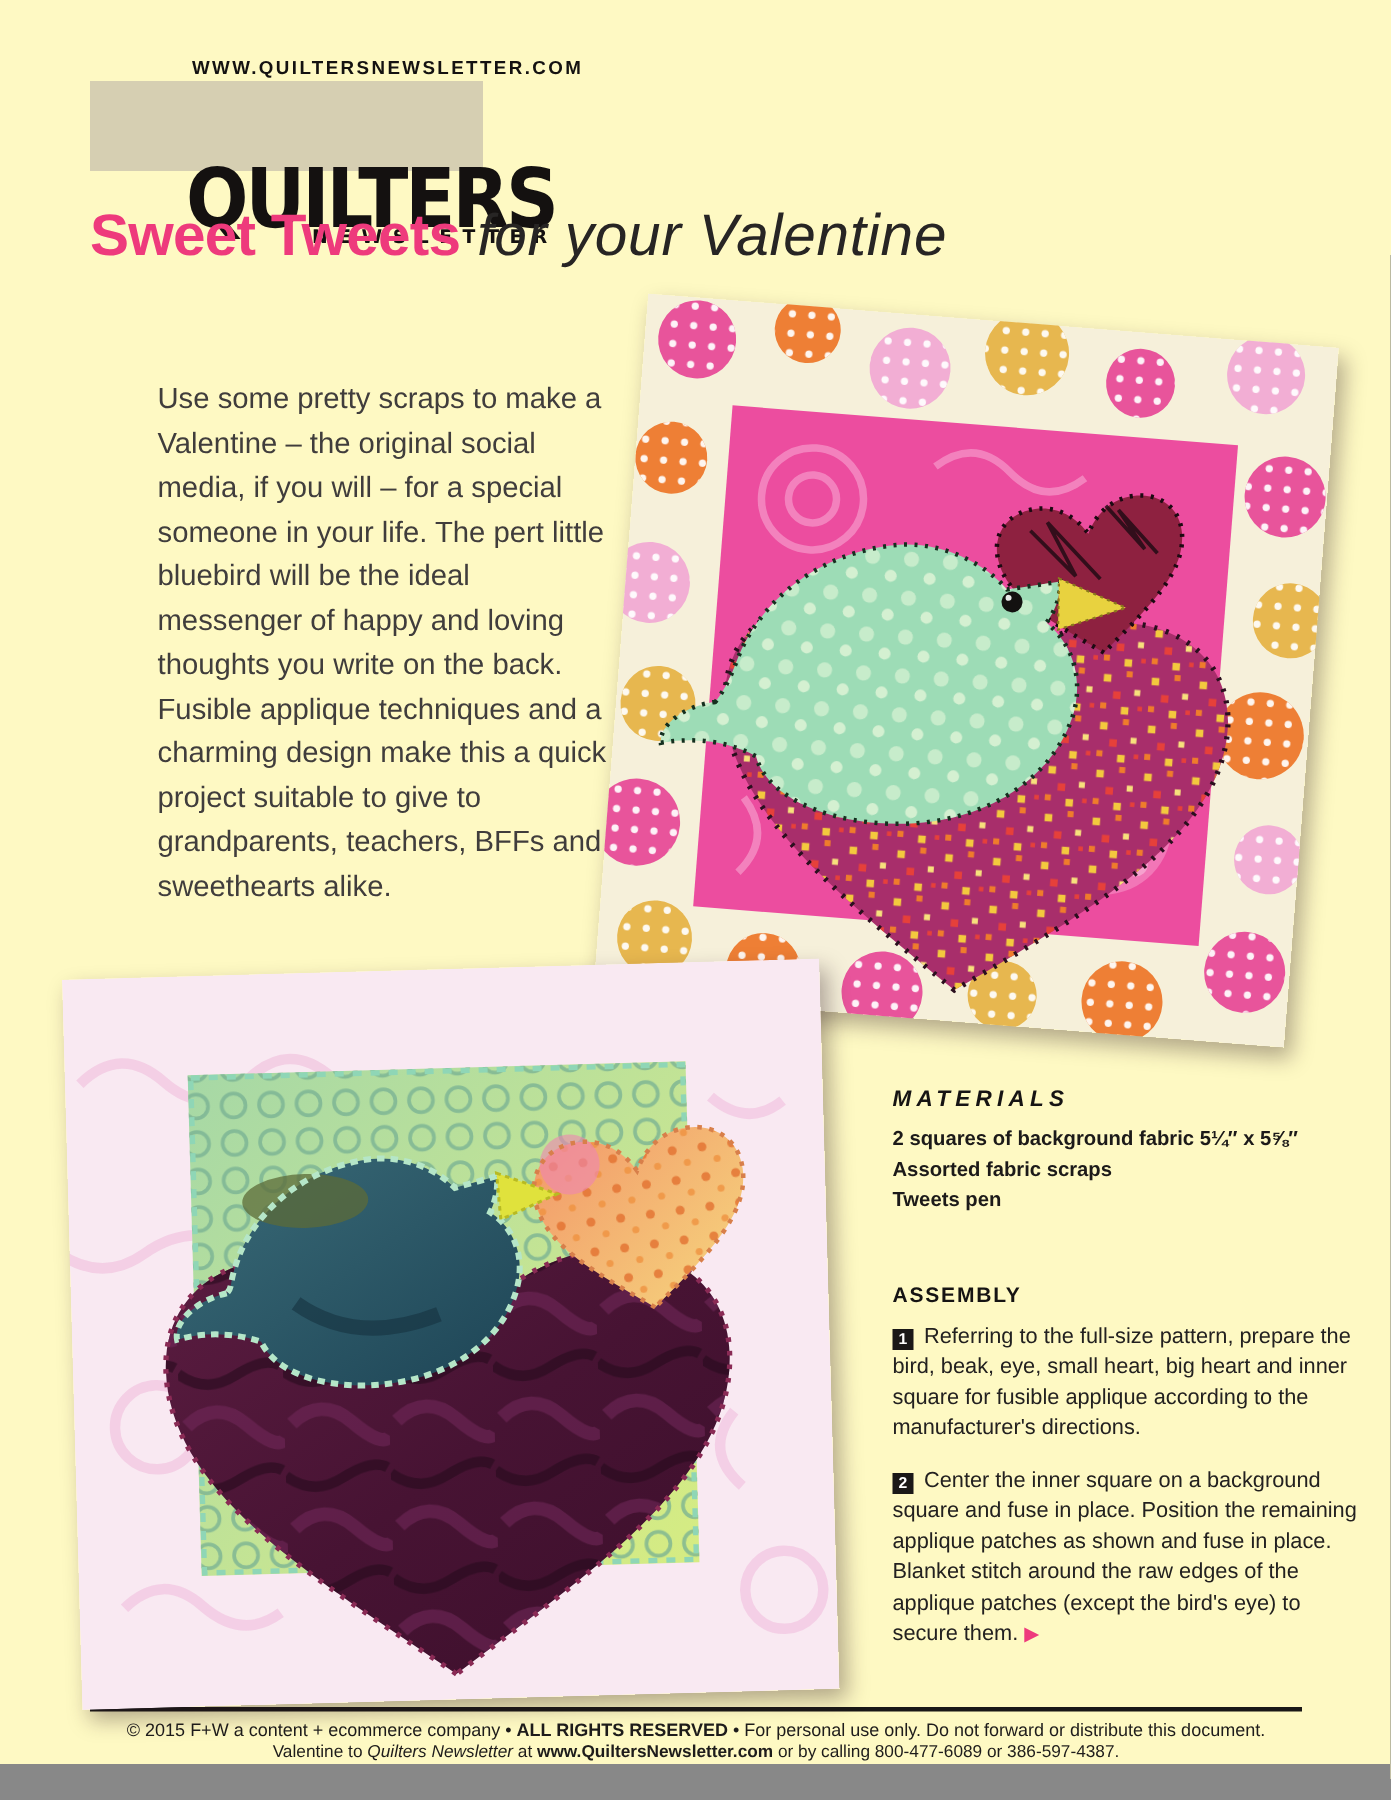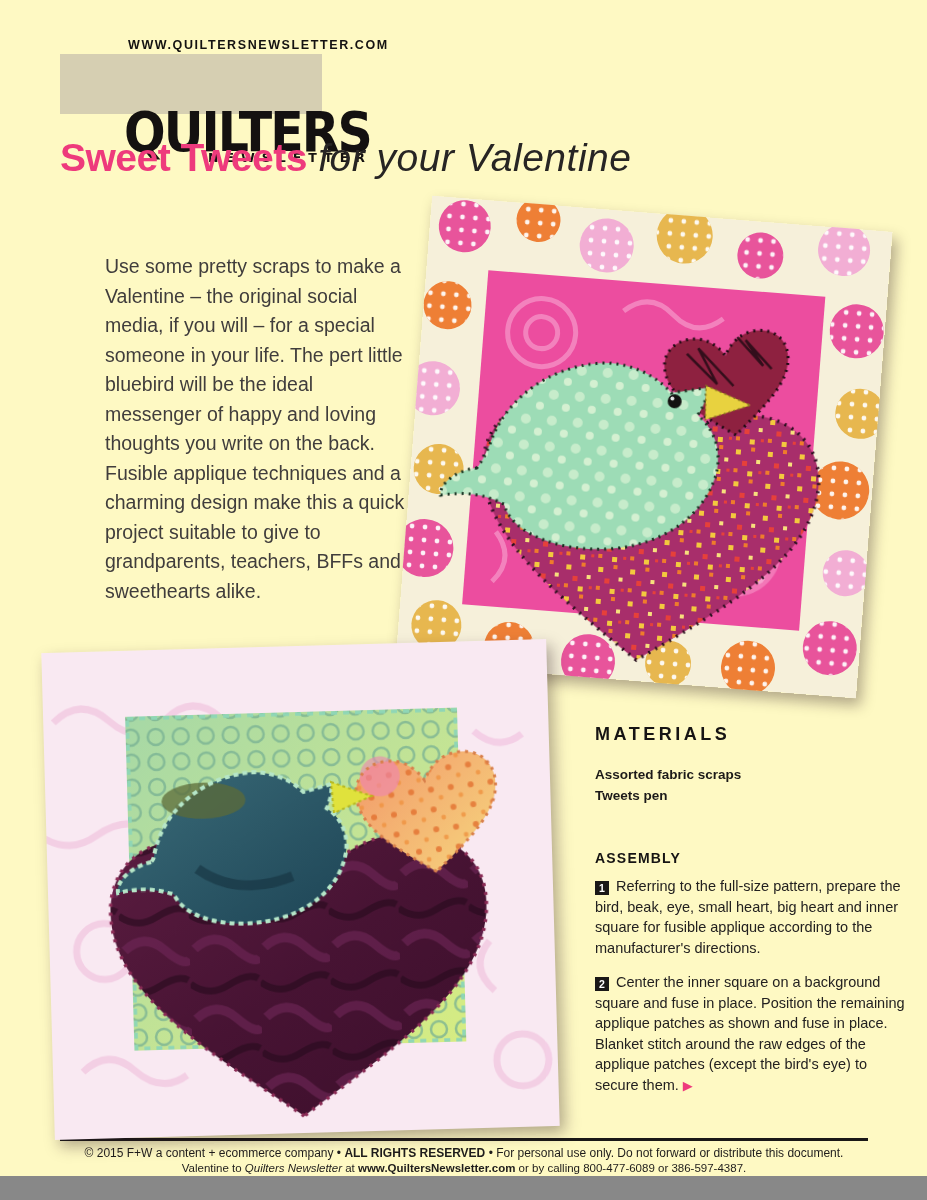--- a/index.html
+++ b/index.html
@@ -39,21 +39,21 @@
     line-height:29.5px;color:#403d3c;
   }
   
   .photo{position:absolute;box-shadow:5px 7px 14px rgba(40,20,30,.35);}
   .photo svg{display:block;}
   .photo-top{left:413px;top:213px;width:462px;height:468px;transform:rotate(4.5deg);}
   .photo-bottom{left:48px;top:646px;width:505px;height:487px;transform:rotate(-1.6deg);z-index:1;}
   
   .rightcol{position:absolute;left:595px;top:724px;width:316px;}
   .materials-heading{
-    font-size:18px;font-weight:bold;letter-spacing:3.5px;color:#161413;margin:0 0 20px 0;
+    font-size:15px;font-weight:bold;letter-spacing:3.5px;color:#161413;margin:0 0 8px 0;font-style:italic;
   }
   .materials-item{
     font-size:13.5px;font-weight:bold;color:#1c1a19;line-height:20.5px;
   }
   .assembly-heading{
     font-size:14px;font-weight:bold;letter-spacing:1.2px;color:#161413;
     margin:44px 0 10px 0;
   }
   .step{font-size:14.5px;line-height:20.5px;color:#232120;margin-bottom:14px;}
   .step-num{
@@ -268,20 +268,21 @@
         <ellipse cx="158" cy="152" rx="42" ry="18" fill="#5c6b38" opacity="0.75"></ellipse>
         <path d="M150,220 q40,30 95,10" fill="none" stroke="#16323f" stroke-width="10" opacity="0.6"></path>
         <path d="M104,212 C84,216 68,230 70,242 C90,237 110,239 126,245 C134,264 162,276 196,276 C248,276 288,250 298,212 C303,193 297,174 281,163 C285,155 287,146 286,139 L258,146 C243,130 218,122 196,126 C152,133 120,163 110,195 C106,206 108,208 104,212 Z" fill="none" stroke="#b5e6c8" stroke-width="4" stroke-dasharray="5 4"></path>
         <polygon points="286,137 326,152 288,168" fill="#e0e23c" stroke="#b8ba22" stroke-width="2" stroke-dasharray="3 3"></polygon>
       </g>
     </svg>
   </div>
 
   <div class="rightcol">
     <div class="materials-heading">MATERIALS</div>
+    <div class="materials-item">2 squares of background fabric 5¼″ x 5⅝″</div>
     <div class="materials-item">Assorted fabric scraps</div>
     <div class="materials-item">Tweets pen</div>
 
     <div class="assembly-heading">ASSEMBLY</div>
     <div class="step"><span class="step-num">1</span><span>Referring to the full-size pattern, prepare the bird, beak, eye, small heart, big heart and inner square for fusible applique according to the manufacturer's directions.</span></div>
     <div class="step"><span class="step-num">2</span><span>Center the inner square on a background square and fuse in place. Position the remaining applique patches as shown and fuse in place. Blanket stitch around the raw edges of the applique patches (except the bird's eye) to secure them.</span><span class="next-arrow">▶</span></div>
   </div>
 
   <div class="footer-rule"></div>
   <div class="footer-line footer-line1"><span>© 2015 F+W a content + ecommerce company • </span><span class="fb">ALL RIGHTS RESERVED</span><span> • For personal use only. Do not forward or distribute this document.</span></div>

